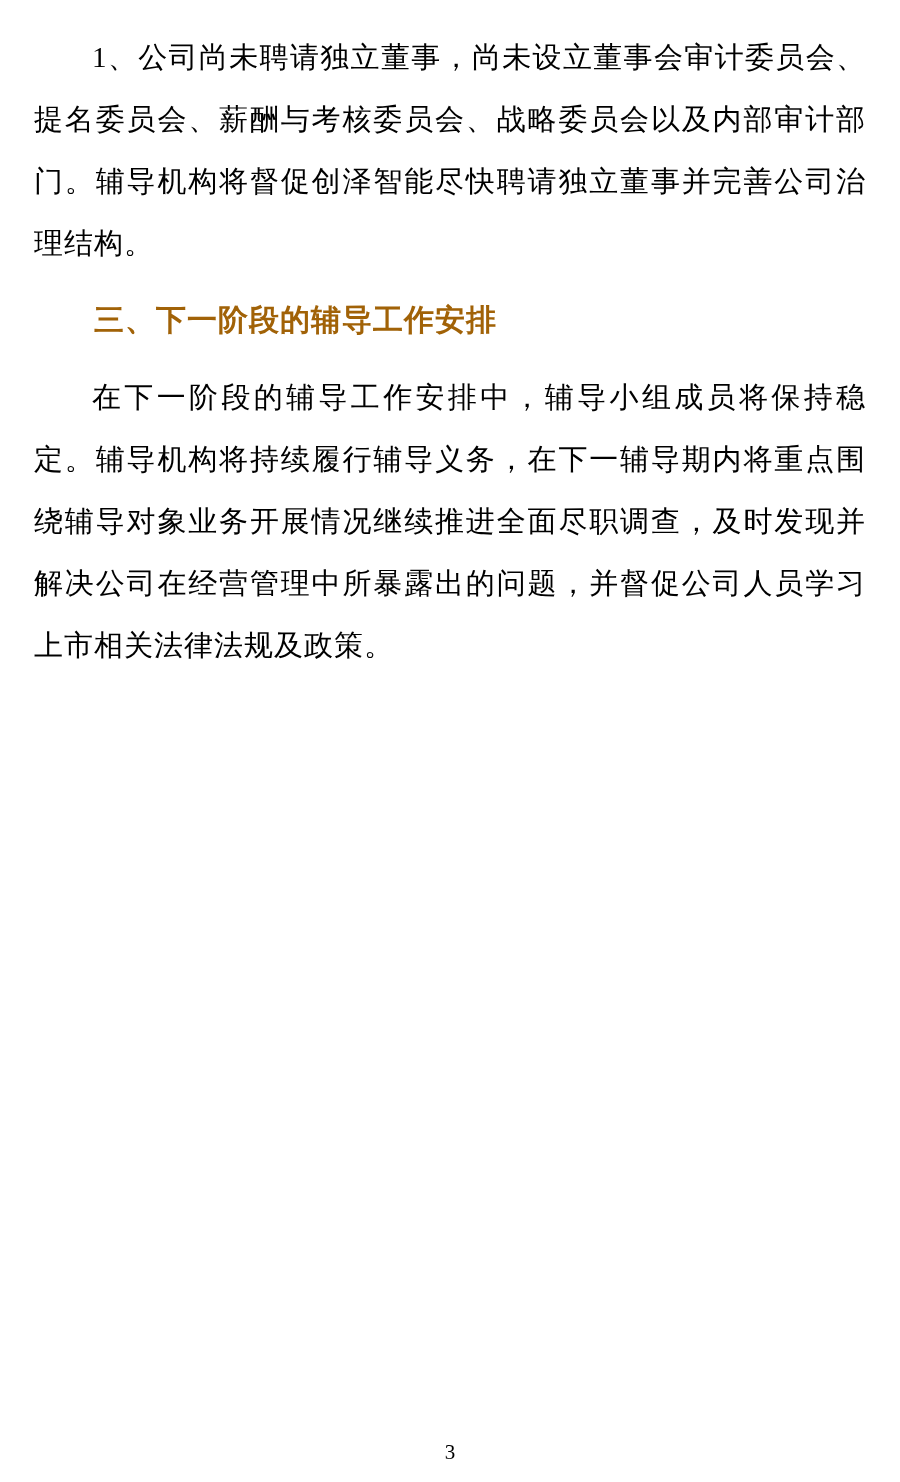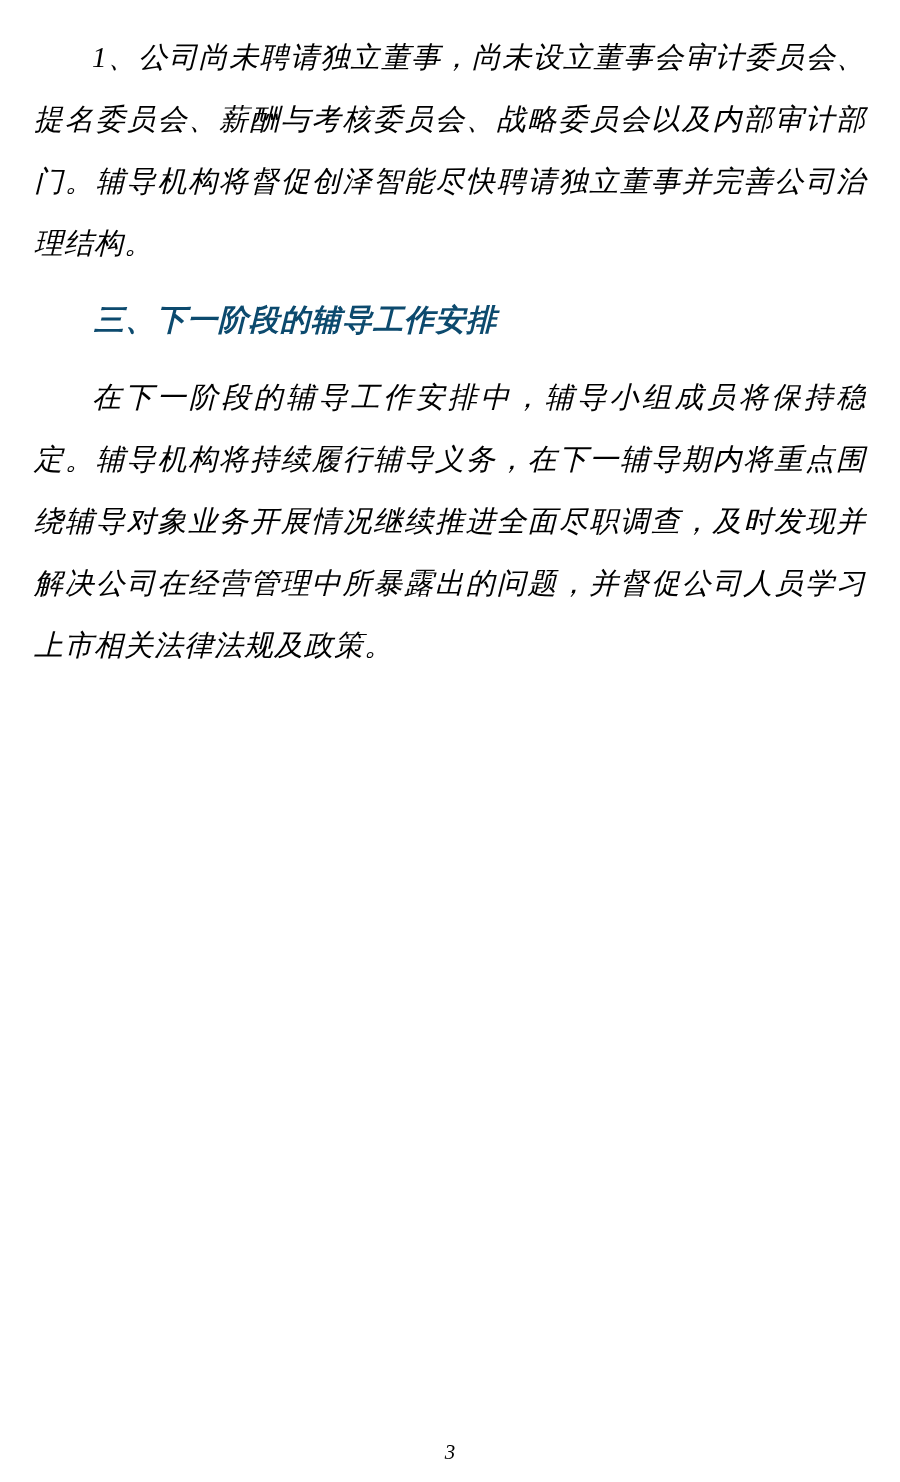--- a/index.html
+++ b/index.html
@@ -9,21 +9,20 @@
   }
   .page {
     position: relative;
     width: 900px;
     height: 1482px;
     margin: 0 auto;
     background: #ffffff;
     color: #000000;
     overflow: hidden;
     font-family: "Liberation Serif", "DejaVu Serif", serif;
-    font-style: italic;
   }
   .content {
     padding: 26px 34px 0 34px;
   }
   .para {
     font-size: 29px;
     line-height: 62px;
     text-align: justify;
     text-indent: 2em;
     margin: 0 0 15px 0;
@@ -31,21 +30,21 @@
     color: #000000;
   }
   .section-heading {
     font-family: "Liberation Sans", "DejaVu Sans", sans-serif;
     font-weight: bold;
     font-size: 30px;
     line-height: 62px;
     text-indent: 2em;
     margin: 0 0 15px 0;
     letter-spacing: 1px;
-    color: #0c4a6e;
+    color: #a16207;
     text-align: left;
   }
   .page-number {
     position: absolute;
     bottom: 18px;
     left: 0;
     width: 100%;
     text-align: center;
     font-size: 21px;
     line-height: 24px;

